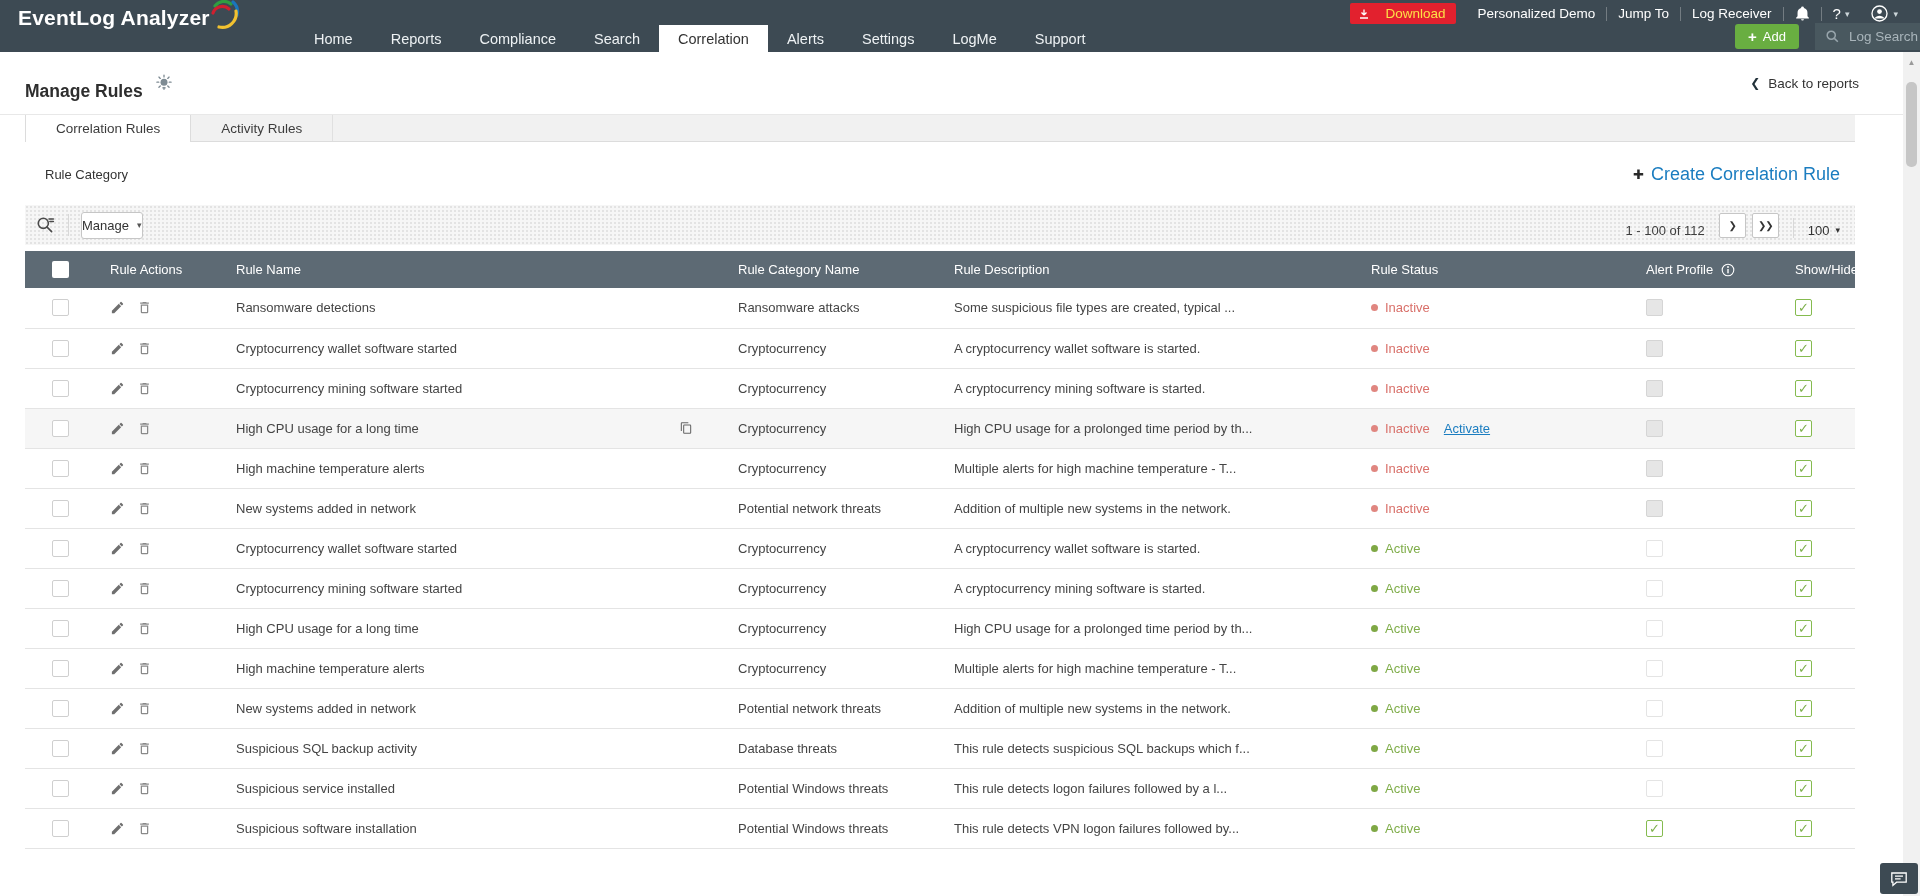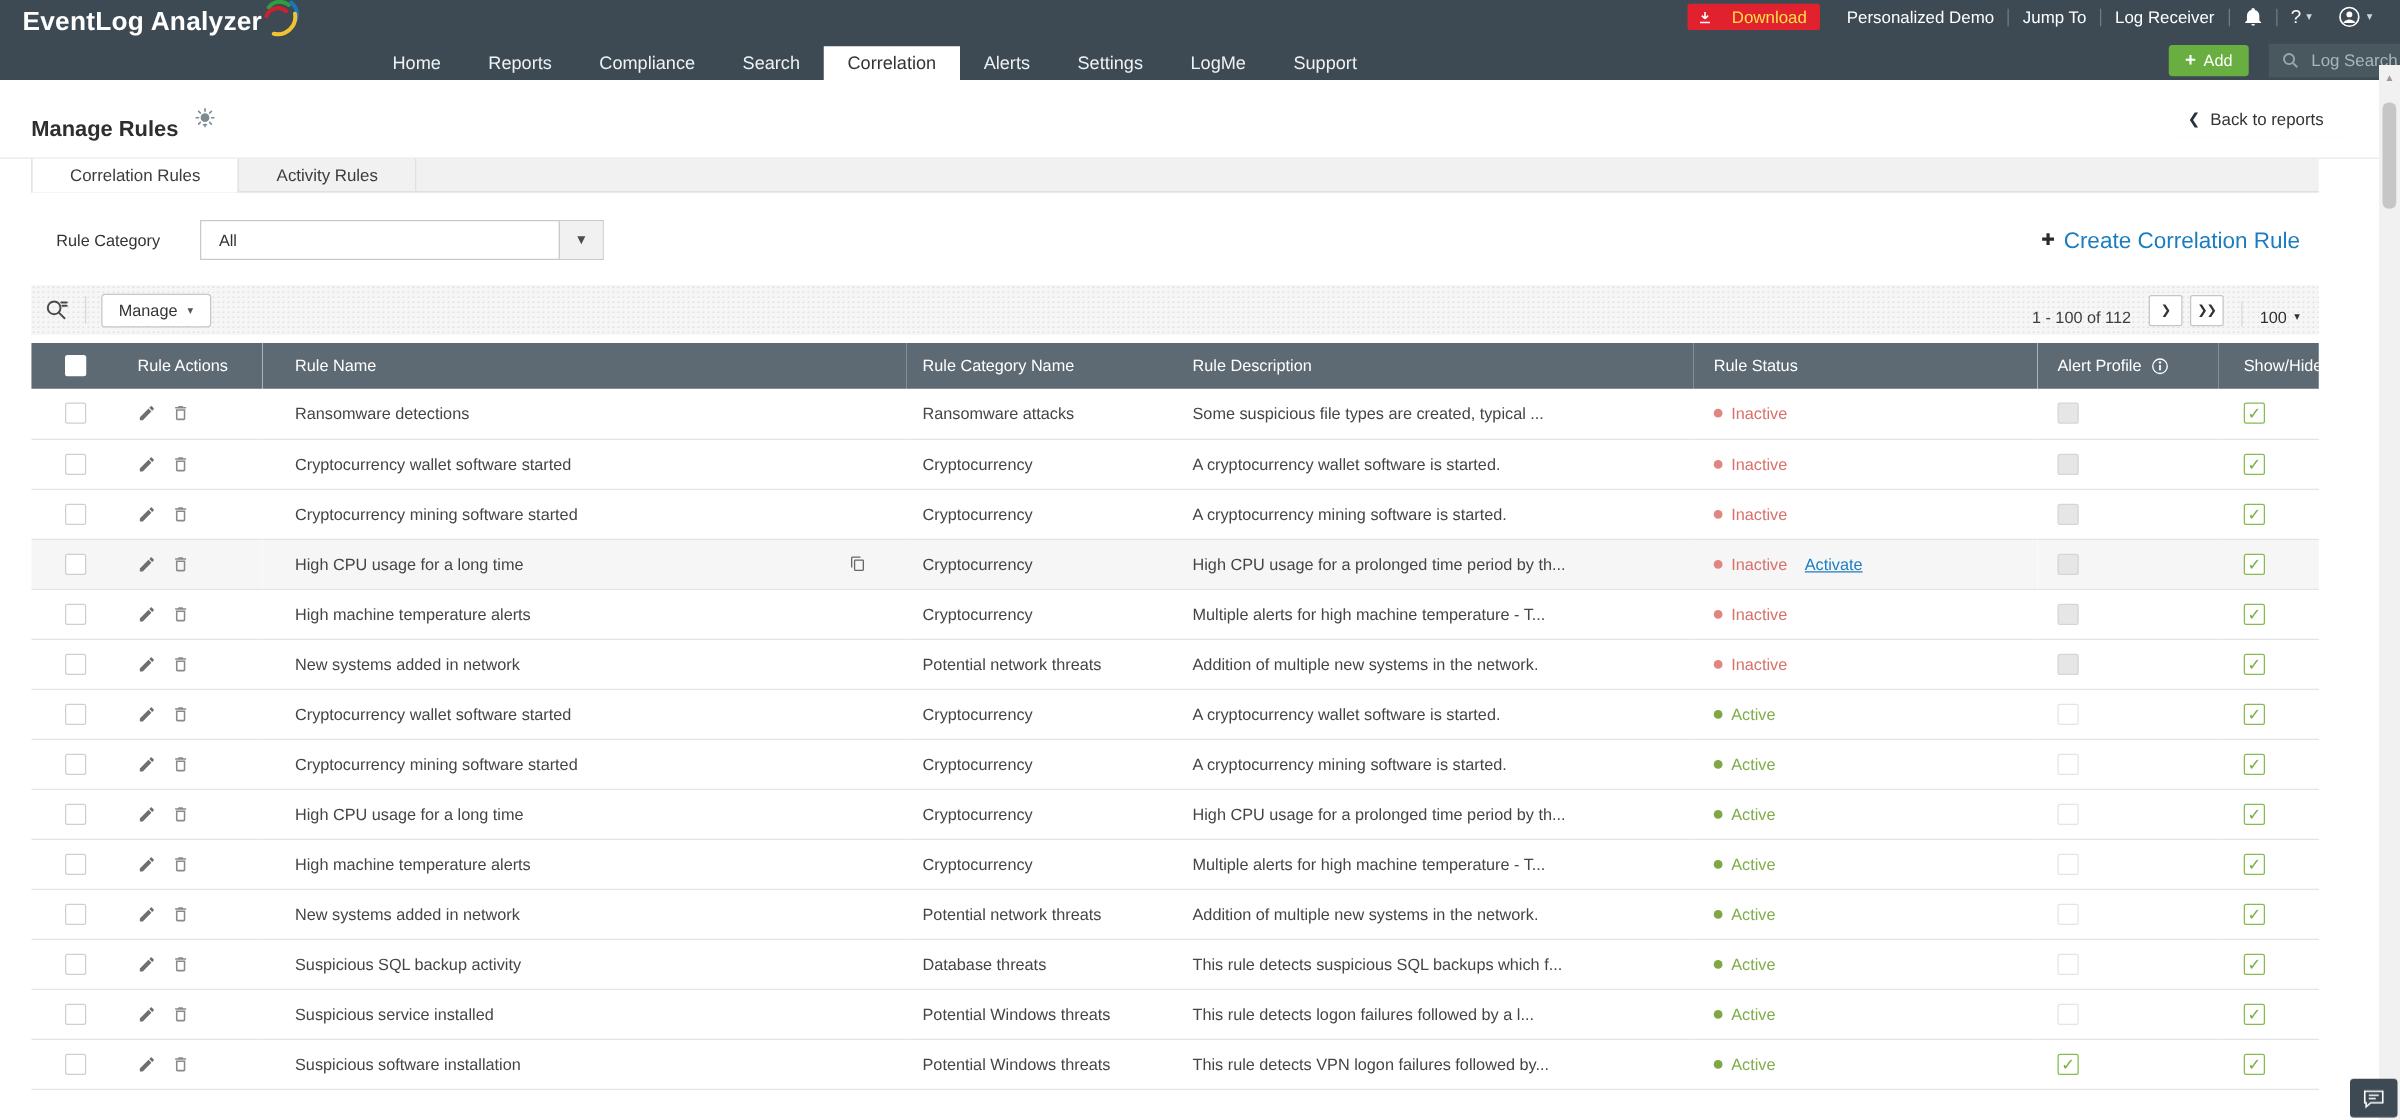--- a/index.html
+++ b/index.html
@@ -1,20 +1,20 @@
 <!DOCTYPE html>
 <html><head>
 <meta charset="utf-8">
 <style>
   * { margin:0; padding:0; box-sizing:border-box; }
   html,body { width:1920px; height:896px; overflow:hidden; background:#fff;
     font-family:"Liberation Sans","DejaVu Sans",sans-serif; }
 
   
-  .navbar { position:relative; height:64px; background:#3d4a53; z-index:20; }
+  .navbar { position:relative; height:52px; background:#3d4a53; z-index:20; }
   .logo { position:absolute; left:18px; top:6px; display:flex; align-items:center; cursor:pointer; }
   .logo-text { color:#fff; font-size:21px; font-weight:700; letter-spacing:.2px; }
   .logo-swirl { margin-left:-4px; margin-top:-12px; }
   .nav-menu { position:absolute; left:295px; bottom:0; display:flex; height:27px; }
   .nav-item { color:#eef2f4; font-size:14.5px; padding:0 19px; display:flex; align-items:center; cursor:pointer; }
   .nav-item.active { background:#fff; color:#333; }
   .util-row { position:absolute; right:12px; top:3px; height:21px; display:flex; align-items:center; }
   .util-link { color:#fff; font-size:13.5px; padding:0 11px; cursor:pointer; display:flex; align-items:center; white-space:nowrap; }
   .udiv { width:1px; height:14px; background:rgba(255,255,255,.28); }
   .download-btn { background:#e2212e; border:none; color:#fde047; font-size:13.5px; height:21px;
@@ -60,21 +60,21 @@
     align-items:center; justify-content:center; color:#4c4c4c; font-size:11px; }
   .spacer { flex:1; }
   .create-link { display:flex; align-items:center; gap:7px; cursor:pointer; }
   .create-link .plus { color:#2a2a2a; font-size:13px; font-weight:700; }
   .create-link .txt { color:#1b7dc0; font-size:18px; }
 
   .toolbar { height:40px; background:#f6f6f6;
     background-image:radial-gradient(#e3e3e3 .8px, transparent .8px); background-size:4px 4px;
     display:flex; align-items:center; padding:0 10px; }
   .tool-divider { width:1px; height:22px; background:#d8d8d8; margin:0 12px; }
-  .manage-btn { height:27px; background:#fff; border:1px solid #c6c6c6; border-radius:3px; padding:0 13px;
+  .manage-btn { height:27px; background:#fff; border:1px solid #c6c6c6; border-radius:3px; padding:0 0;
     font-size:13px; color:#333; display:flex; align-items:center; gap:8px; cursor:pointer; font-family:inherit; }
   .manage-btn .caret2 { font-size:9px; color:#555; }
   .pager { display:flex; align-items:flex-end; gap:6px; margin-right:5px; }
   .pager-text { font-size:13px; color:#3d3d3d; margin-right:8px; }
   .pager-btn { width:27px; height:25px; background:#fff; border:1px solid #c6c6c6; border-radius:2px;
     font-size:10px; color:#333; display:flex; align-items:center; justify-content:center; cursor:pointer;
     letter-spacing:-1px; font-family:inherit; }
   .pager-div { width:1px; height:20px; background:#d8d8d8; margin:0 8px; }
   .page-size { font-size:13px; color:#333; display:flex; align-items:center; gap:6px; cursor:pointer; }
   .page-size .caret2 { font-size:9px; color:#333; }
@@ -223,24 +223,20 @@
 <div class="panel">
 
   <div class="tabstrip">
   <div class="tab active">Correlation Rules</div>
 
   <div class="tab">Activity Rules</div>
 </div>
 
   <div class="filter-row">
     <span class="filter-label">Rule Category</span>
-    <div class="select">
-      <span class="select-value">All</span>
-      <span class="select-arrow">▼</span>
-    </div>
     <div class="spacer"></div>
     <a class="create-link">
       <span class="plus">✚</span>
       <span class="txt">Create Correlation Rule</span>
     </a>
   </div>
 
   <div class="toolbar">
     <span class="icon-btn">
       <svg width="21" height="21" viewBox="0 0 24 24" fill="none" stroke="#4a4a4a" stroke-width="1.8" stroke-linecap="round">

